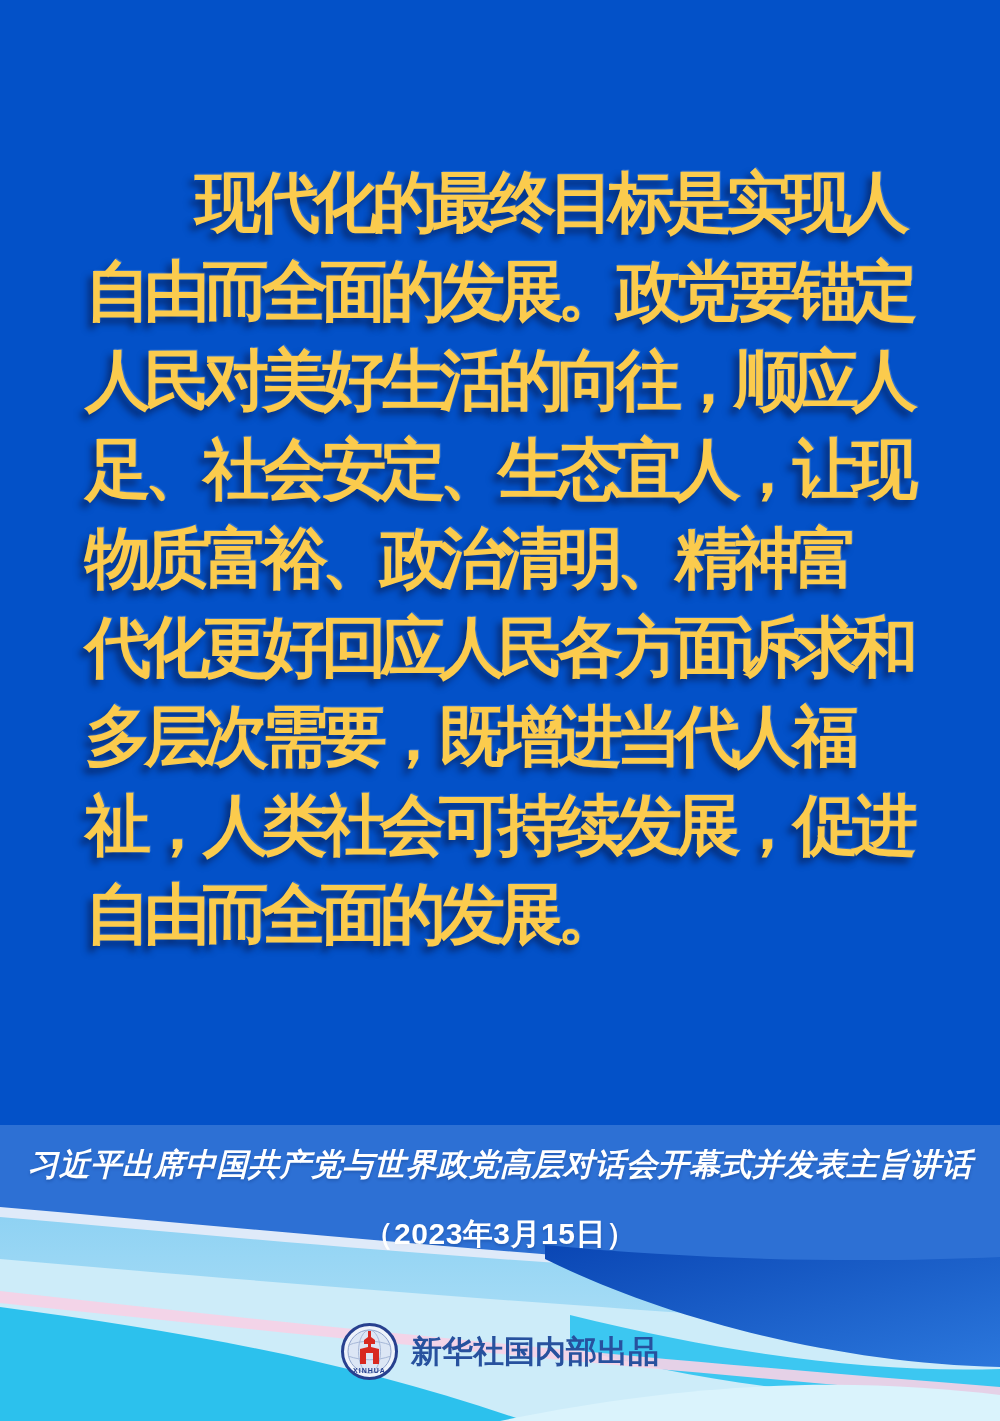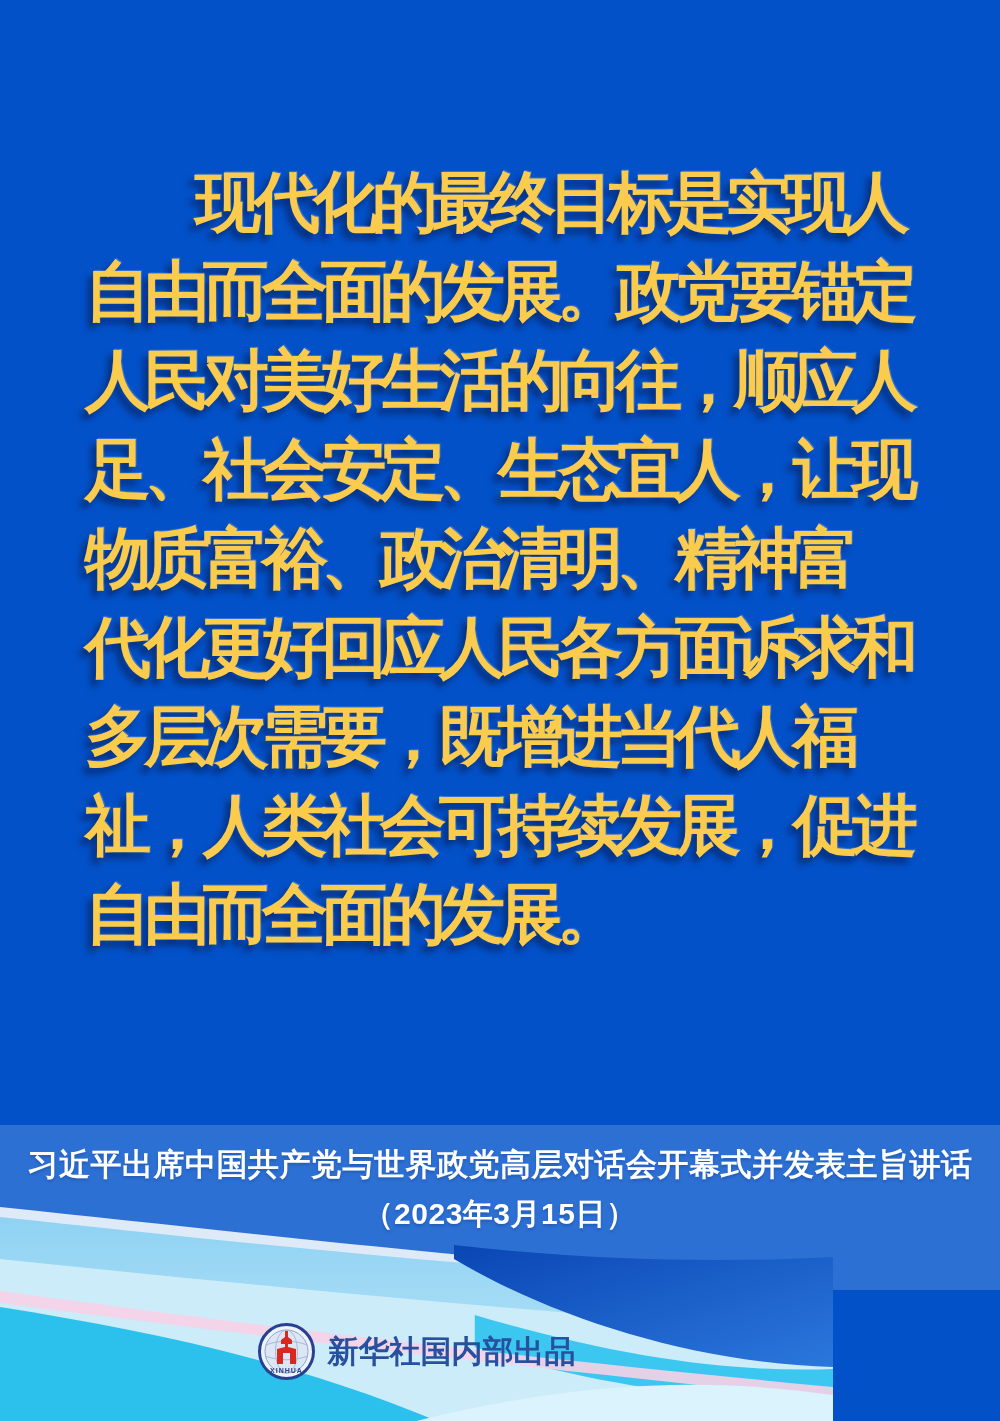--- a/index.html
+++ b/index.html
@@ -43,34 +43,35 @@
     color:var(--caption-text);
     text-align:center;
   }
   .cap-title{
     margin-top:19px;
     font-size:31px;
     font-weight:700;
     letter-spacing:0.5px;
     white-space:nowrap;
     text-shadow:0 2px 3px rgba(0,30,90,.25);
+    font-style:italic;
   }
   .cap-date{
-    margin-top:8px;
+    margin-top:28px;
     font-size:30px;
     font-weight:700;
     letter-spacing:0.5px;
     text-shadow:0 2px 3px rgba(0,30,90,.25);
     text-align:center;
   }
 
   
   .footer{
     position:absolute;
-    top:1185px; left:0; width:833px; height:236px;
+    top:1185px; left:0; width:1000px; height:236px;
   }
   .footer svg.waves{position:absolute;inset:0;width:100%;height:100%;display:block;}
   .brand{
     position:absolute;
     top:138px; left:50%;
     transform:translateX(-50%);
     display:flex;
     align-items:center;
     gap:13px;
     white-space:nowrap;

